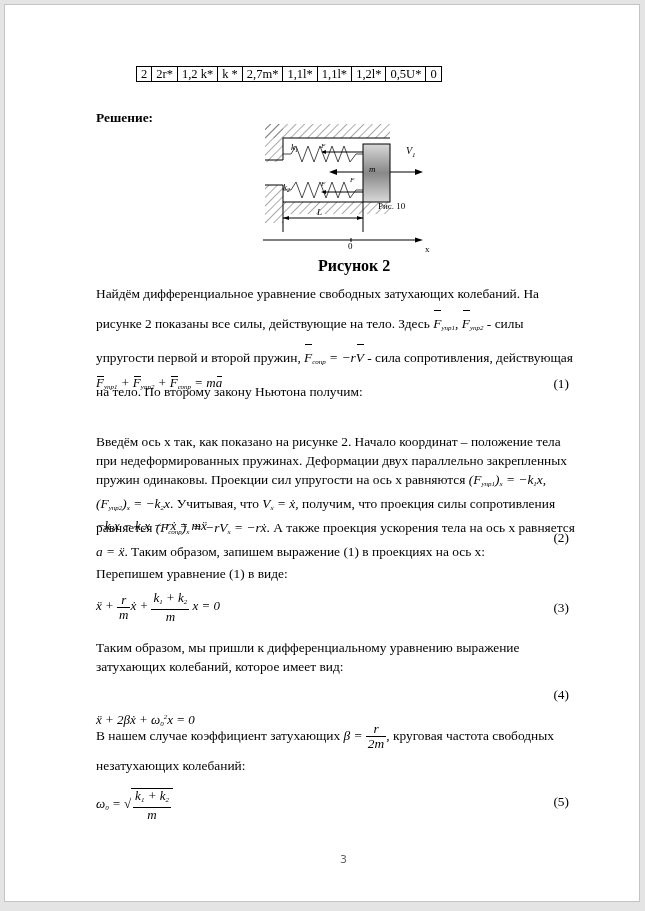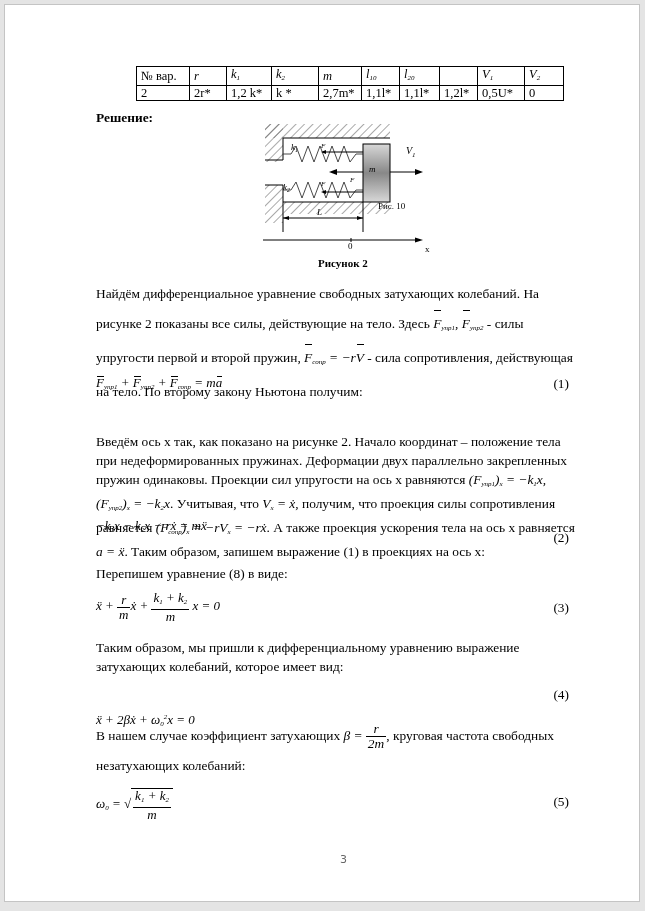--- a/index.html
+++ b/index.html
@@ -32,32 +32,20 @@
   .footer-num { position: absolute; left: 340px; top: 853px; font-family: "DejaVu Sans", sans-serif; font-size: 11px; color: #666; }
   svg text { font-family: "Liberation Serif", serif; }
 </style>
 </head>
 <body>
 
 <div class="page"></div>
 
 <table class="params">
   <tbody>
-      <tr class="hdr">
-    <td class="c0 plain">№ вар.</td>
-    <td class="c1">r</td>
-    <td class="c2">k<sub>1</sub></td>
-    <td class="c3">k<sub>2</sub></td>
-    <td class="c4">m</td>
-    <td class="c5">l<sub>10</sub></td>
-    <td class="c6">l<sub>20</sub></td>
-    <td class="c7"></td>
-    <td class="c8">V<sub>1</sub></td>
-    <td class="c9">V<sub>2</sub></td>
-  </tr>
   <tr>
     <td>2</td>
     <td>2r*</td>
     <td>1,2 k*</td>
     <td>k *</td>
     <td>2,7m*</td>
     <td>1,1l*</td>
     <td>1,1l*</td>
     <td>1,2l*</td>
     <td>0,5U*</td>
@@ -118,37 +106,37 @@
     <polygon points="108,96 102,94 102,98" fill="#000"></polygon>
   <line x1="108" y1="80" x2="108" y2="110" stroke="#000"></line>
   <text x="62" y="93" font-size="9" font-style="italic">L</text>
 
   <line x1="8" y1="118" x2="165" y2="118" stroke="#000"></line>
   <polygon points="168,118 160,115.5 160,120.5" fill="#000"></polygon>
   <line x1="96" y1="116" x2="96" y2="120" stroke="#000"></line>
   <text x="93" y="127" font-size="9">0</text>
   <text x="170" y="130" font-size="9">x</text>
 </svg>
-<div class="abs bold" style="left:318px; top:257px; font-size:11px;">Рисунок 2</div>
+<div class="abs bold" style="left:318px; top:257px; font-size:16px;">Рисунок 2</div>
 
 <div class="para" style="top:279px;">
   <span>Найдём дифференциальное уравнение свободных затухающих колебаний. На рисунке 2 показаны все силы, действующие на тело. Здесь </span><span class="m"><span class="vec">F</span><sub>упр1</sub></span>, <span class="m"><span class="vec">F</span><sub>упр2</sub></span><span> - силы упругости первой и второй пружин, </span><span class="m"><span class="vec">F</span><sub>сопр</sub> = −r<span class="vec">V</span></span><span> - сила сопротивления, действующая на тело. По второму закону Ньютона получим:</span>
 </div>
 
 <div class="eq" style="top:375px;"><span class="vec">F</span><sub>упр1</sub> + <span class="vec">F</span><sub>упр2</sub> + <span class="vec">F</span><sub>сопр</sub> = m<span class="vec">a</span></div>
 <div class="eqnum" style="top:376px;">(1)</div>
 
 <div class="para tight" style="top:432px;">
   <span>Введём ось x так, как показано на рисунке 2. Начало координат – положение тела при недеформированных пружинах. Деформации двух параллельно закрепленных пружин одинаковы. Проекции сил упругости на ось x равняются </span><span class="m">(F<sub>упр1</sub>)<sub>x</sub> = −k<sub>1</sub>x, (F<sub>упр2</sub>)<sub>x</sub> = −k<sub>2</sub>x</span><span>. Учитывая, что </span><span class="m">V<sub>x</sub> = ẋ</span><span>, получим, что проекция силы сопротивления равняется </span><span class="m">(F<sub>сопр</sub>)<sub>x</sub> = −rV<sub>x</sub> = −rẋ</span><span>. А также проекция ускорения тела на ось x равняется </span><span class="m">a = ẍ</span><span>. Таким образом, запишем выражение (1) в проекциях на ось x:</span>
 </div>
 
 <div class="eq" style="top:518px;">−k<sub>1</sub>x − k<sub>2</sub>x − rẋ = mẍ</div>
 <div class="eqnum" style="top:530px;">(2)</div>
 
-<div class="para" style="top:559px;">Перепишем уравнение (8) в виде:</div>
+<div class="para" style="top:559px;">Перепишем уравнение (1) в виде:</div>
 
 <div class="eq" style="top:591px;">ẍ + <span class="frac"><span class="num">r</span><span class="den">m</span></span>ẋ + <span class="frac"><span class="num">k<sub>1</sub> + k<sub>2</sub></span><span class="den">m</span></span> x = 0</div>
 <div class="eqnum" style="top:600px;">(3)</div>
 
 <div class="para tight" style="top:638px;">Таким образом, мы пришли к дифференциальному уравнению выражение затухающих колебаний, которое имеет вид:</div>
 
 <div class="eq" style="top:712px;">ẍ + 2βẋ + ω<sub>0</sub><sup>2</sup>x = 0</div>
 <div class="eqnum" style="top:687px;">(4)</div>
 
 <div class="para" style="top:721px; line-height:30px;">

